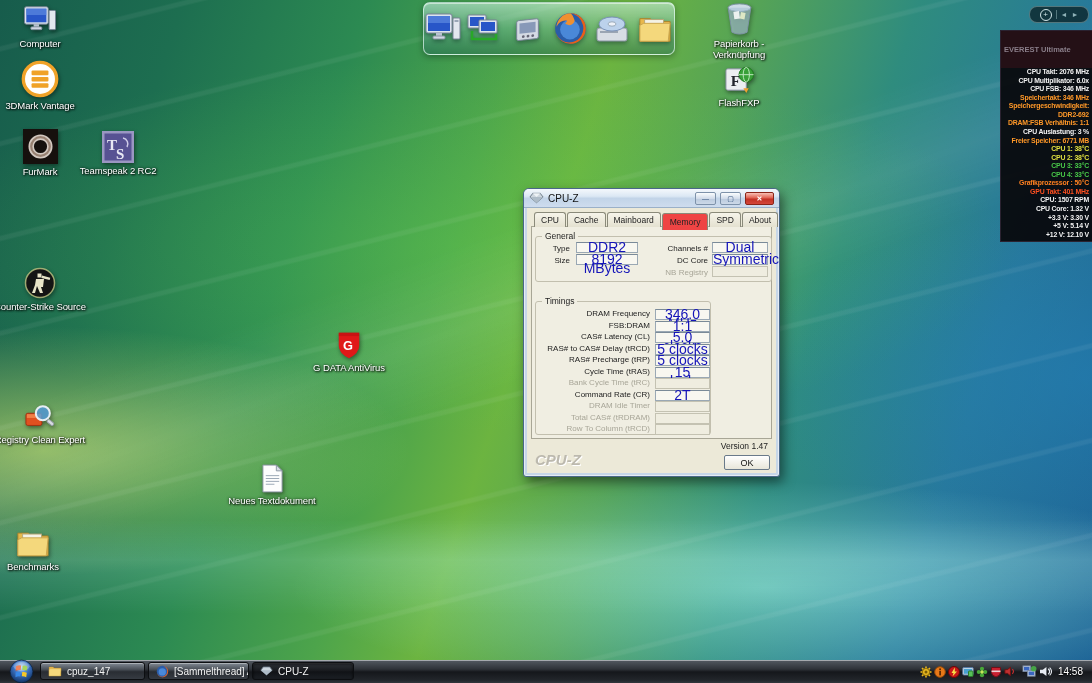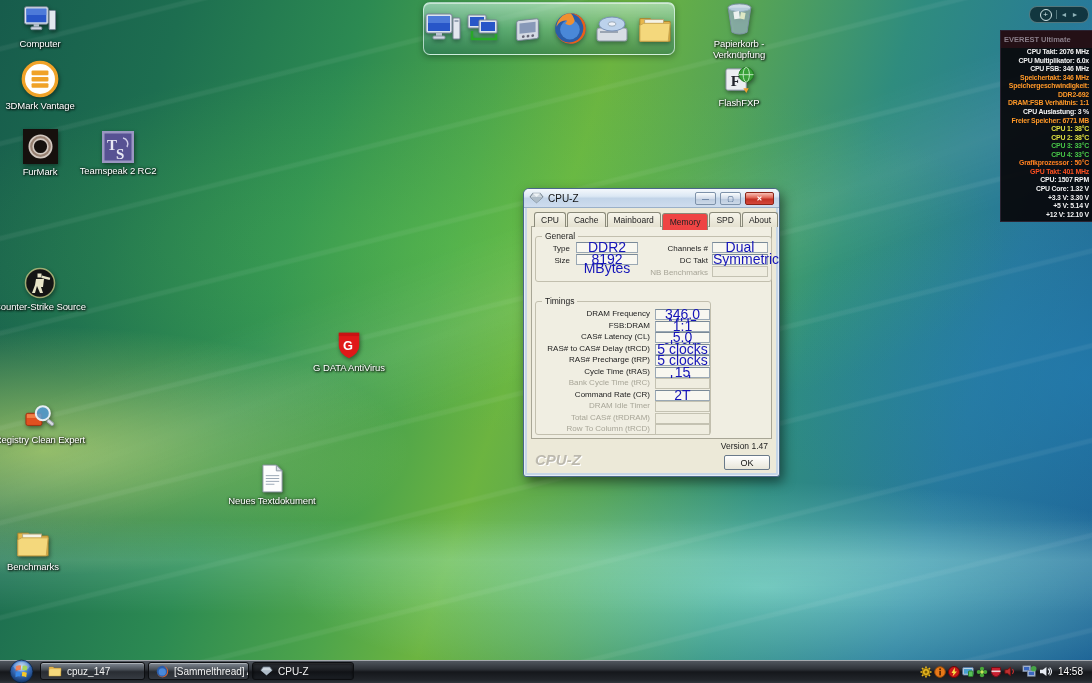--- a/index.html
+++ b/index.html
@@ -35,21 +35,21 @@
   .gadgetbar{position:absolute;top:6px;right:3px;width:58px;height:15px;z-index:3;border-radius:8px;
     background:rgba(12,34,40,0.78);border:1px solid rgba(205,240,240,0.35);
     display:flex;align-items:center;justify-content:center;gap:4px;color:#cfe4e6;font-size:9px;}
   .gadgetbar .plus{width:10px;height:10px;border:1px solid #cfe4e6;border-radius:50%;
     display:flex;align-items:center;justify-content:center;font-size:8px;line-height:1;}
   .gadgetbar .sep{width:1px;height:9px;background:rgba(205,240,240,0.35);}
   .gadgetbar .arr{font-size:7px;color:#8fb2b8;}
   
   .everest{position:absolute;top:30px;right:0;width:92px;z-index:3;background:rgba(8,6,10,0.93);
     border:1px solid #2a2230;border-right:none;box-sizing:border-box;padding-bottom:2px;}
-  .everest .hdr{background:#241016;color:#8a7f8a;font-size:7.5px;font-weight:bold;padding:4px 3px;}
+  .everest .hdr{background:#241016;color:#8a7f8a;font-size:7.5px;font-weight:bold;padding:14px 3px;}
   .everest .row{font-size:6.9px;font-weight:bold;letter-spacing:-0.2px;line-height:1.24;text-align:right;
     padding:0 3px;overflow-wrap:anywhere;}
   
   .cpuz{position:absolute;left:523px;top:188px;width:257px;height:289px;z-index:5;box-sizing:border-box;
     background:#c6d6e8;border:1px solid #4a6888;border-radius:6px 6px 3px 3px;
     box-shadow:3px 5px 12px rgba(0,0,0,0.5), inset 0 0 0 1px rgba(255,255,255,0.55);}
   .titlebar{height:19px;border-radius:5px 5px 0 0;display:flex;align-items:center;gap:4px;padding:0 5px;
     background:linear-gradient(180deg,#f4f8fc 0%,#dce8f4 40%,#c2d4e8 52%,#cedcee 100%);
     border-bottom:1px solid #9ab0c8;box-sizing:border-box;}
   .title-text{flex:1;font-size:10px;color:#111;}
@@ -329,23 +329,23 @@
       <div class="tabpage">
 
         <div class="fieldset" style="left:3px;top:9px;width:237px;height:46px">
           <span class="legend">General</span>
           <span class="flabel" style="left:0;width:34px;top:7px">Type</span>
           <div class="fbox" style="left:40px;width:62px;top:5px">DDR2</div>
           <span class="flabel" style="left:0;width:34px;top:19px">Size</span>
           <div class="fbox" style="left:40px;width:62px;top:17px">8192 MBytes</div>
           <span class="flabel" style="left:104px;width:68px;top:7px">Channels #</span>
           <div class="fbox" style="left:176px;width:56px;top:5px">Dual</div>
-          <span class="flabel" style="left:104px;width:68px;top:19px">DC Takt</span>
+          <span class="flabel" style="left:104px;width:68px;top:19px">DC Core</span>
           <div class="fbox" style="left:176px;width:56px;top:17px">Symmetric</div>
-          <span class="flabel dis" style="left:104px;width:68px;top:31px">NB Benchmarks</span>
+          <span class="flabel dis" style="left:104px;width:68px;top:31px">NB Registry</span>
           <div class="fbox dis" style="left:176px;width:56px;top:29px"></div>
         </div>
 
         <div class="fieldset" style="left:3px;top:74px;width:176px;height:134px">
           <span class="legend">Timings</span>
           <div class="trow" style="top:7px">
               <span class="trowlbl">DRAM Frequency</span>
               <div class="fbox trowbox">346.0 MHz</div>
             </div>
           <div class="trow" style="top:18.5px">

